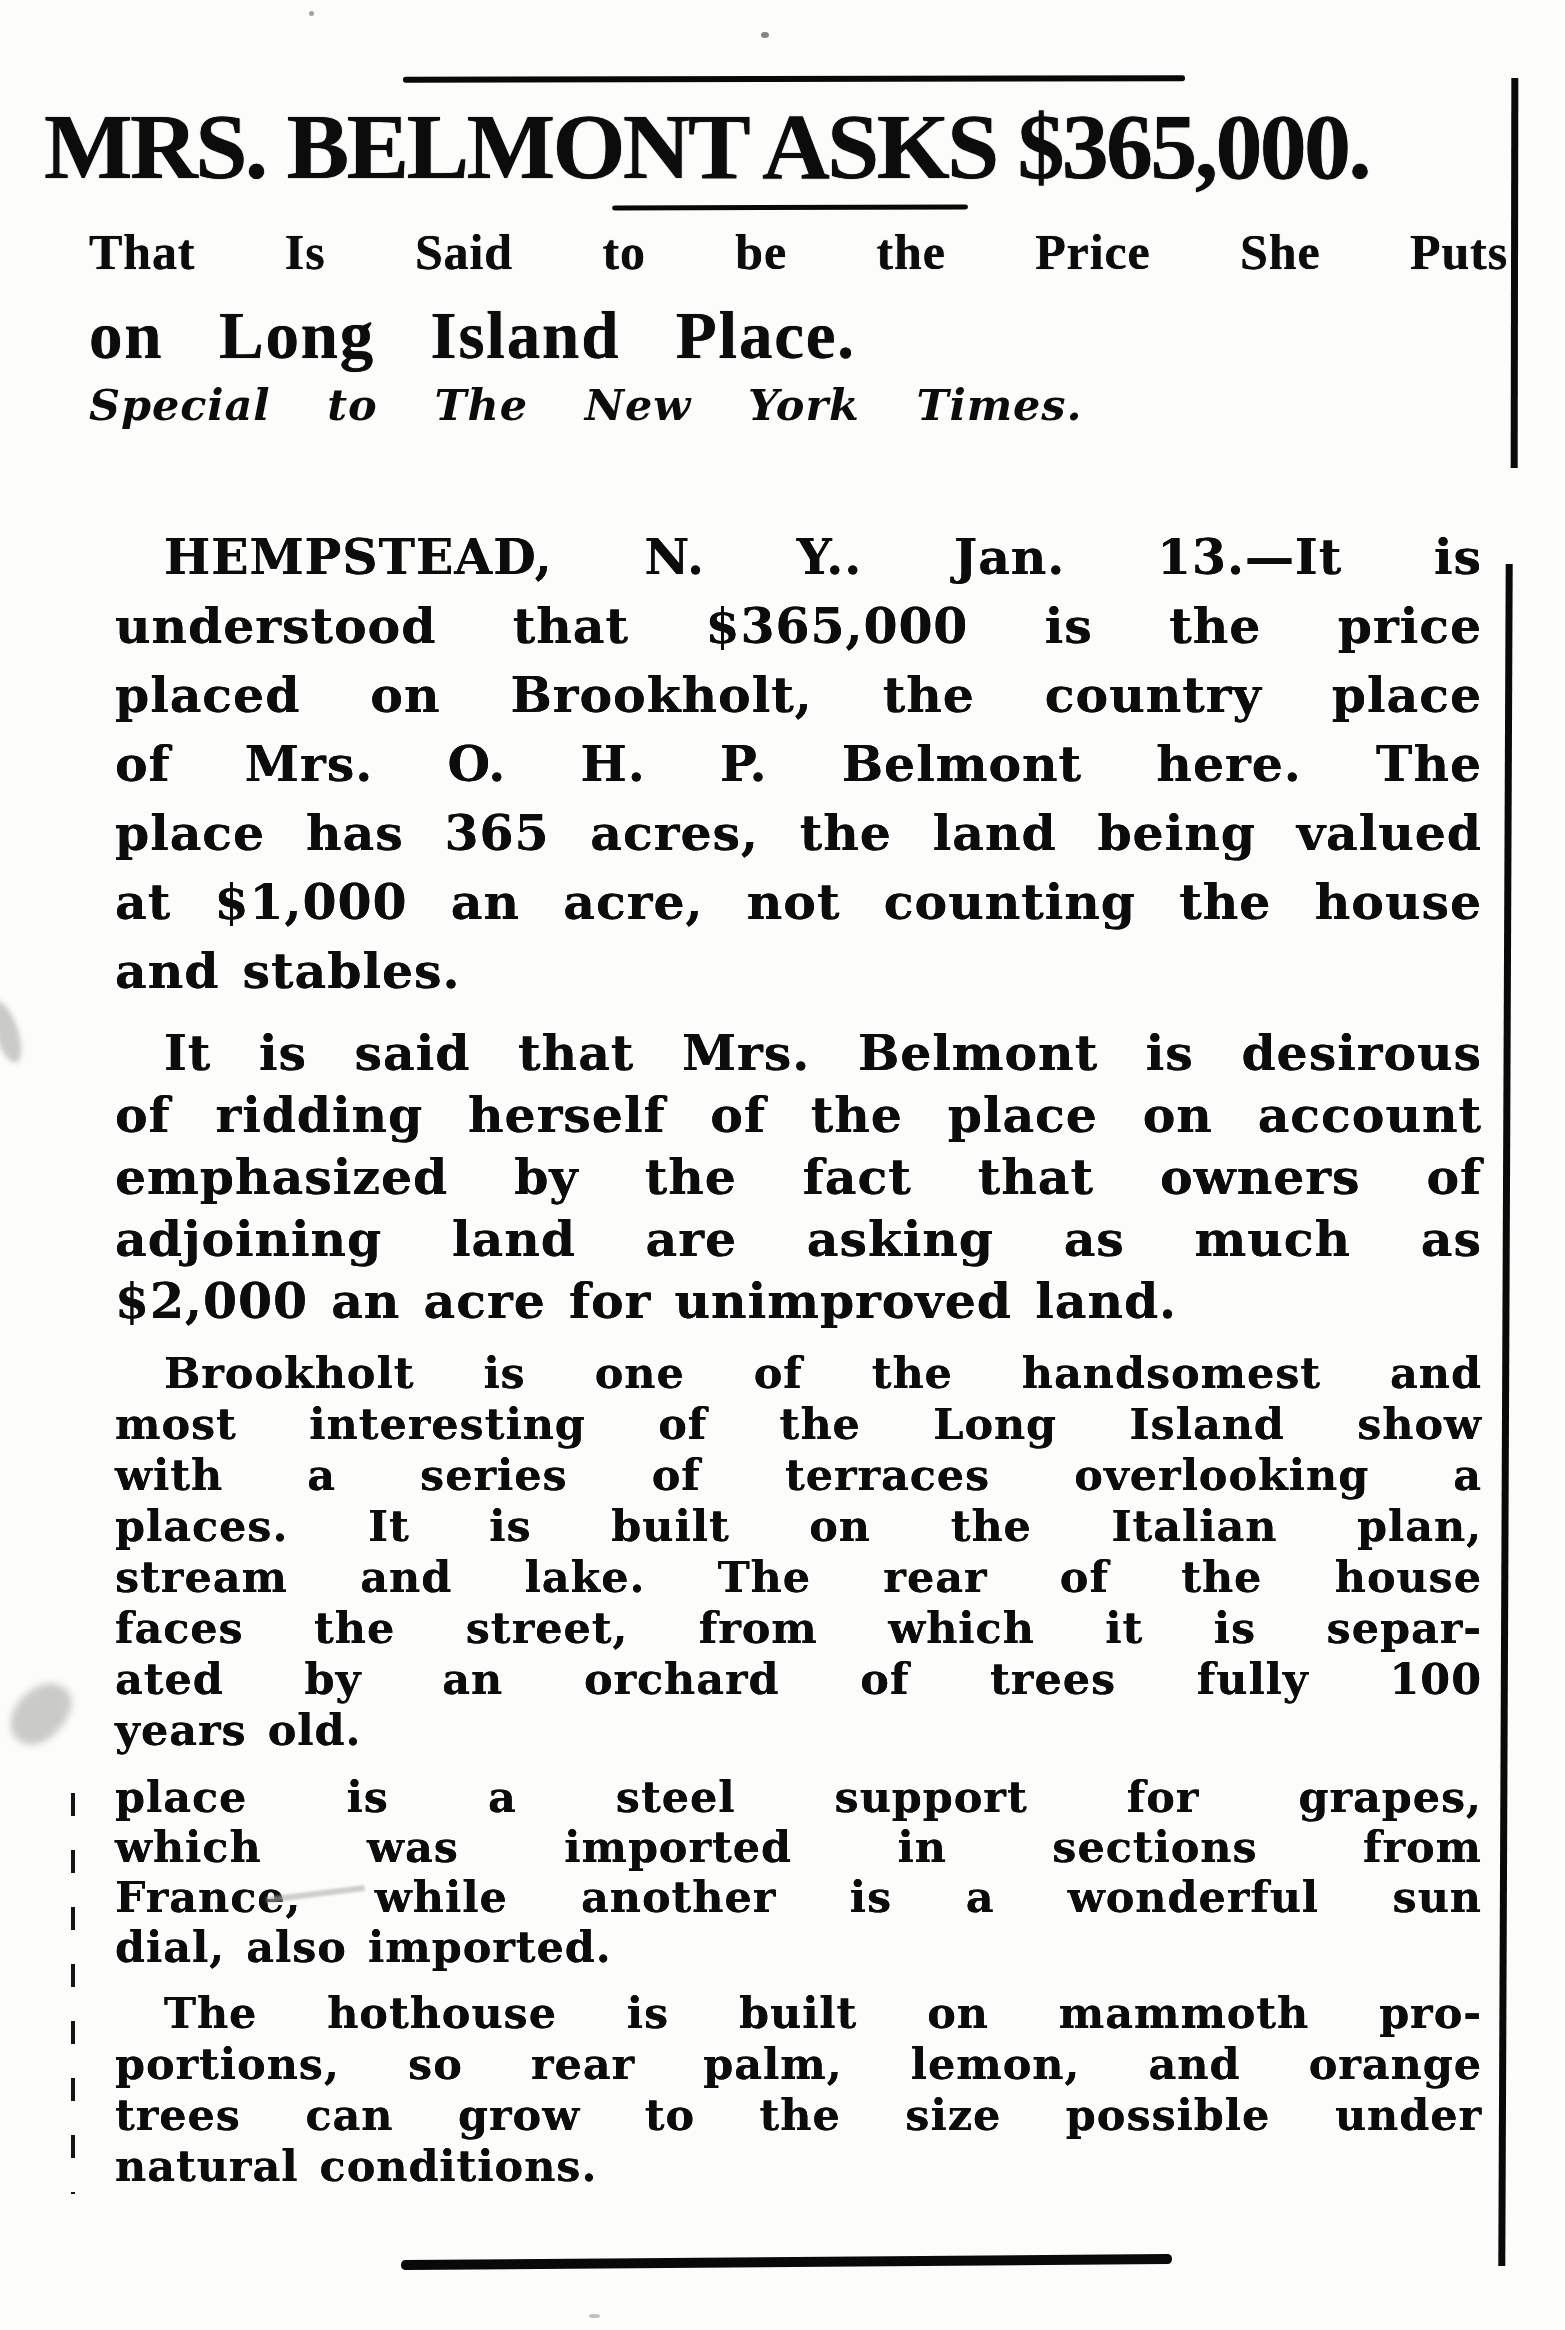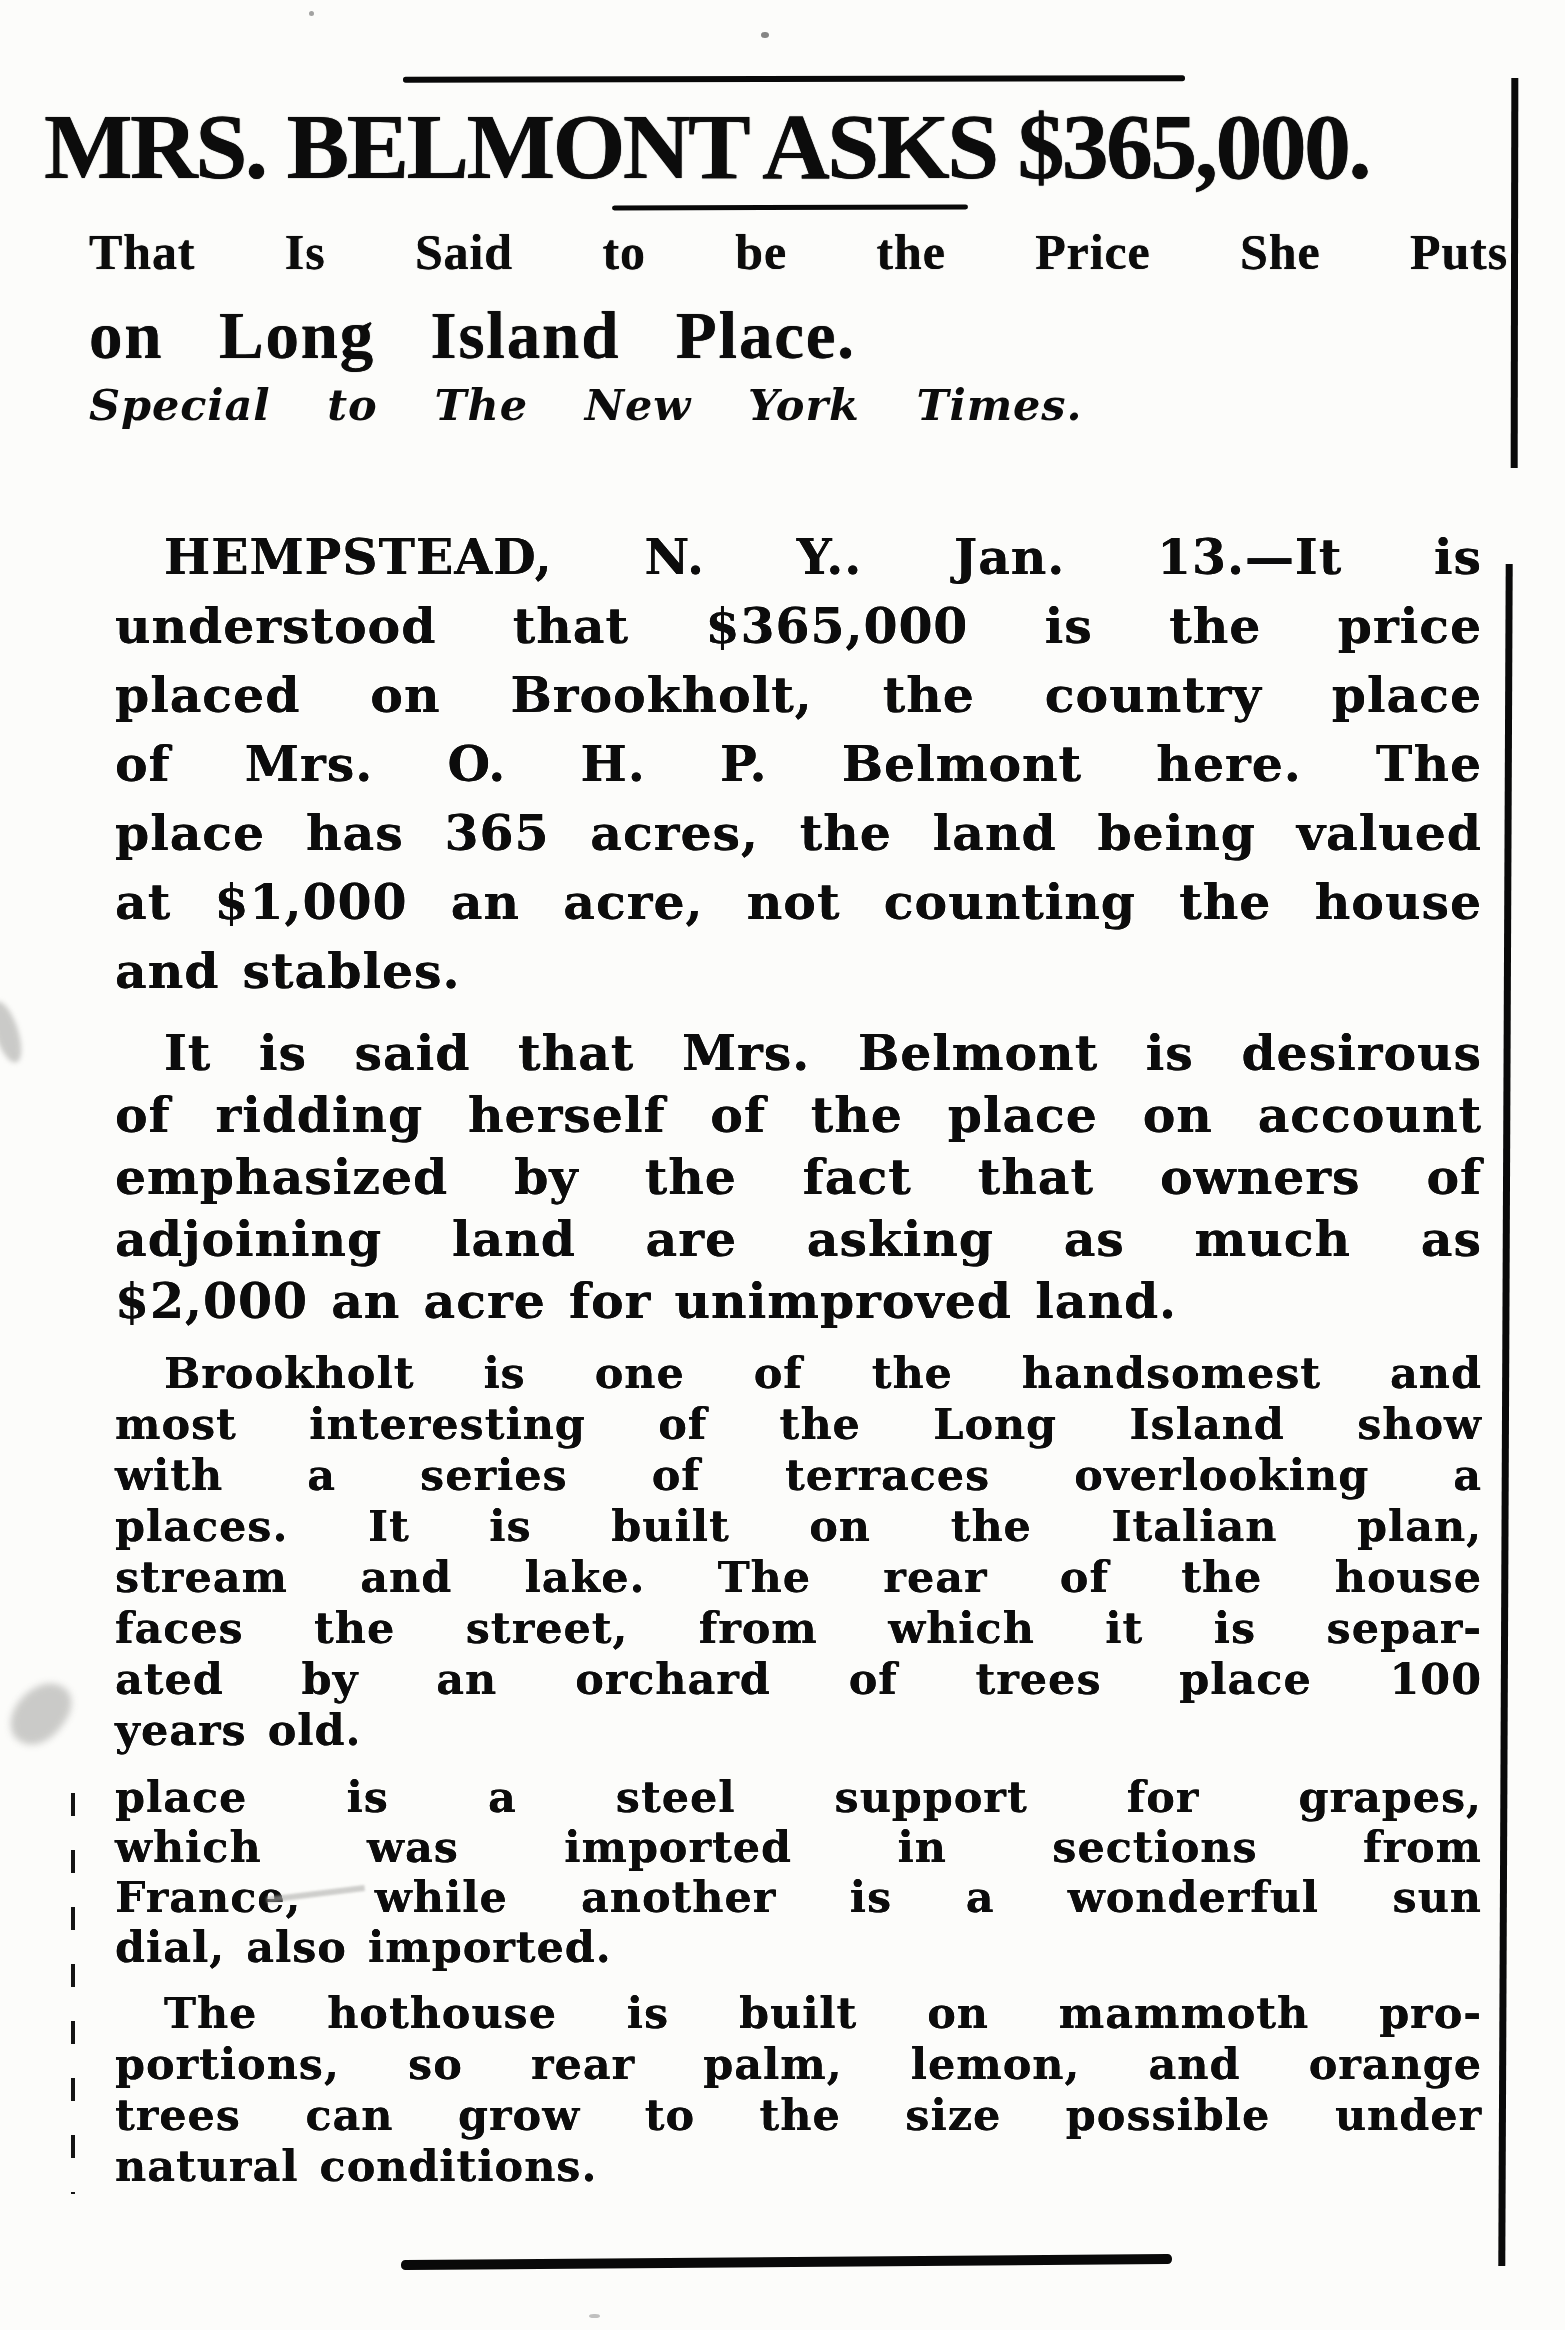--- a/index.html
+++ b/index.html
@@ -125,21 +125,21 @@
         <div class="line">adjoining land are asking as much as</div>
         <div class="line last">$2,000 an acre for unimproved land.</div>
       </div>
       <div class="para p3">
         <div class="line first">Brookholt is one of the handsomest and</div>
         <div class="line">most interesting of the Long Island show</div>
         <div class="line">with a series of terraces overlooking a</div>
         <div class="line">places. It is built on the Italian plan,</div>
         <div class="line">stream and lake. The rear of the house</div>
         <div class="line">faces the street, from which it is separ-</div>
-        <div class="line">ated by an orchard of trees place 100</div>
+        <div class="line">ated by an orchard of trees fully 100</div>
         <div class="line last">years old.</div>
       </div>
       <div class="para p4">
         <div class="line">place is a steel support for grapes,</div>
         <div class="line">which was imported in sections from</div>
         <div class="line">France, while another is a wonderful sun</div>
         <div class="line last">dial, also imported.</div>
       </div>
       <div class="para p5">
         <div class="line first">The hothouse is built on mammoth pro-</div>

